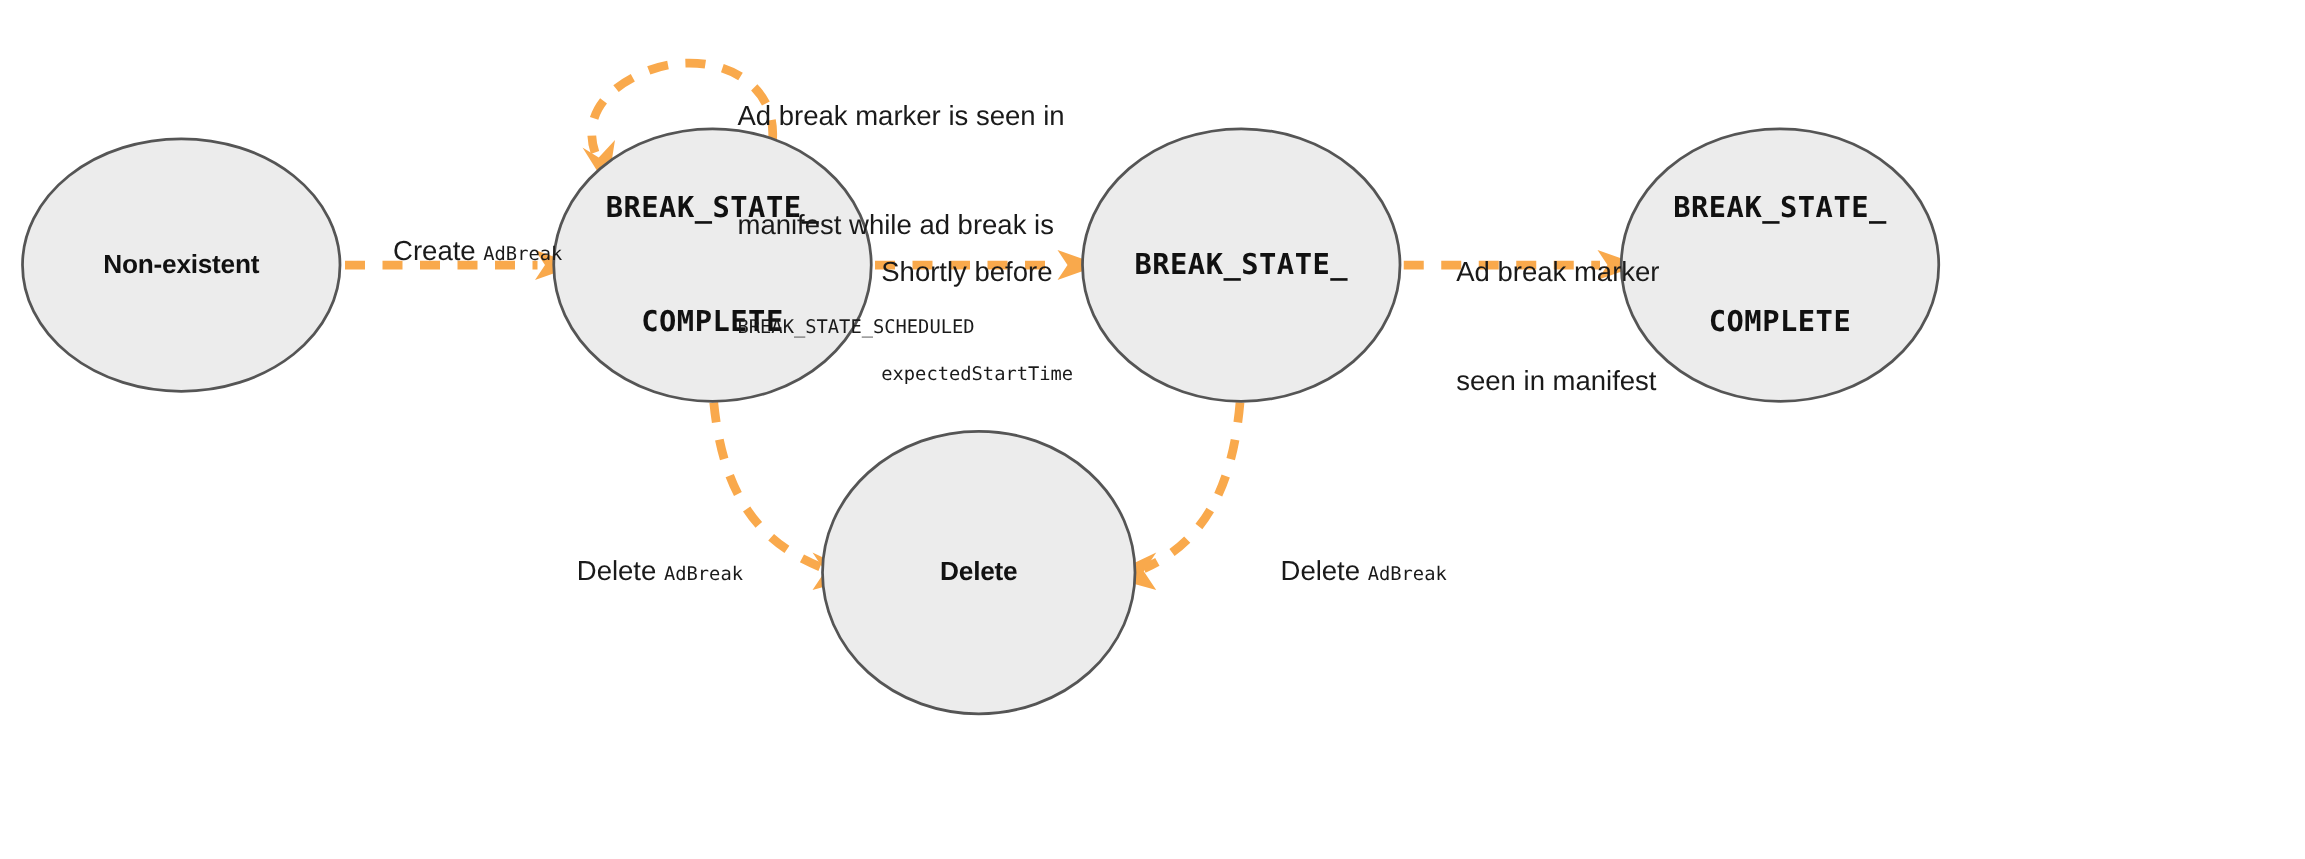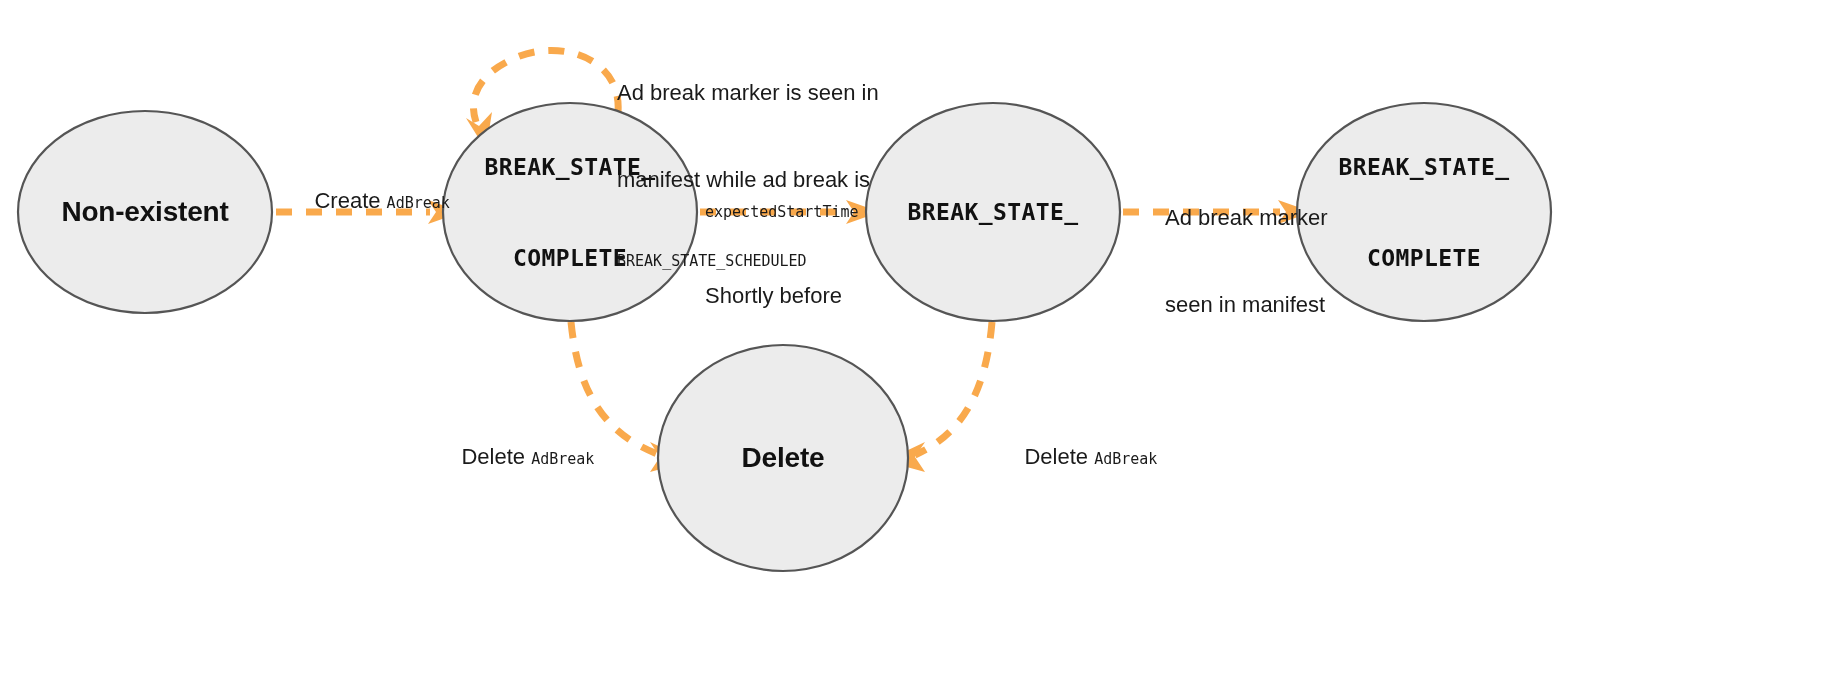--- a/index.html
+++ b/index.html
@@ -48,21 +48,21 @@
     white-space: pre;
     line-height: 1.32;
   }
   .node-label {
     text-align: center;
     transform: translate(-50%, -50%);
     font-weight: bold;
   }
   .node-label.sans {
     font-family: "Liberation Sans", sans-serif;
-    font-size: 28px;
+    font-size: 21px;
     letter-spacing: -0.2px;
   }
   .node-label.mono {
     font-family: "DejaVu Sans Mono", monospace;
     font-size: 23px;
     letter-spacing: 0.4px;
   }
   .edge-label {
     font-family: "Liberation Sans", sans-serif;
     font-size: 22px;
@@ -136,29 +136,29 @@
     <span class="ln">BREAK_STATE_</span>
     <span class="ln">COMPLETE</span>
   </div>
 
   <div class="label node-label sans" style="left:783px; top:458px;">Delete</div>
 
   <div class="label edge-label left" style="left:290px; top:157px;">
     <span>Create </span><span class="mono">AdBreak</span>
   </div>
 
-  <div class="label edge-label left" style="left:590px; top:20px;margin-left:27px;">
+  <div class="label edge-label left" style="left:590px; top:20px;">
     <span class="ln">Ad break marker is seen in</span>
     <span class="ln">manifest while ad break is</span>
     <span class="ln mono">BREAK_STATE_SCHEDULED</span>
   </div>
 
   <div class="label edge-label left" style="left:705px; top:145px;">
+    <span class="ln">Shortly before</span>
     <span class="ln mono">expectedStartTime</span>
-    <span class="ln">Shortly before</span>
   </div>
 
   <div class="label edge-label left" style="left:1141px; top:145px;margin-left:24px;">
     <span class="ln">Ad break marker</span>
     <span class="ln">seen in manifest</span>
   </div>
 
   <div class="label edge-label left" style="left:437px; top:413px;">
     <span>Delete </span><span class="mono">AdBreak</span>
   </div>

